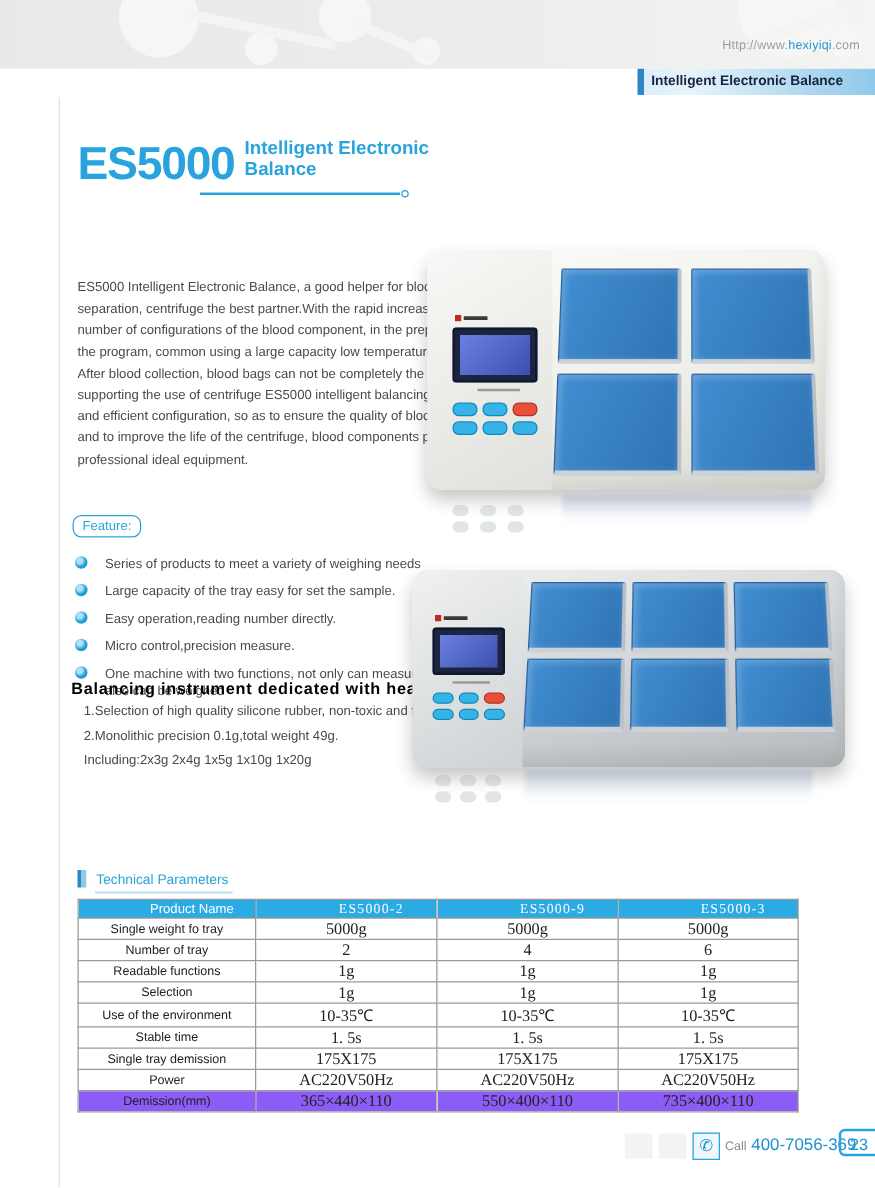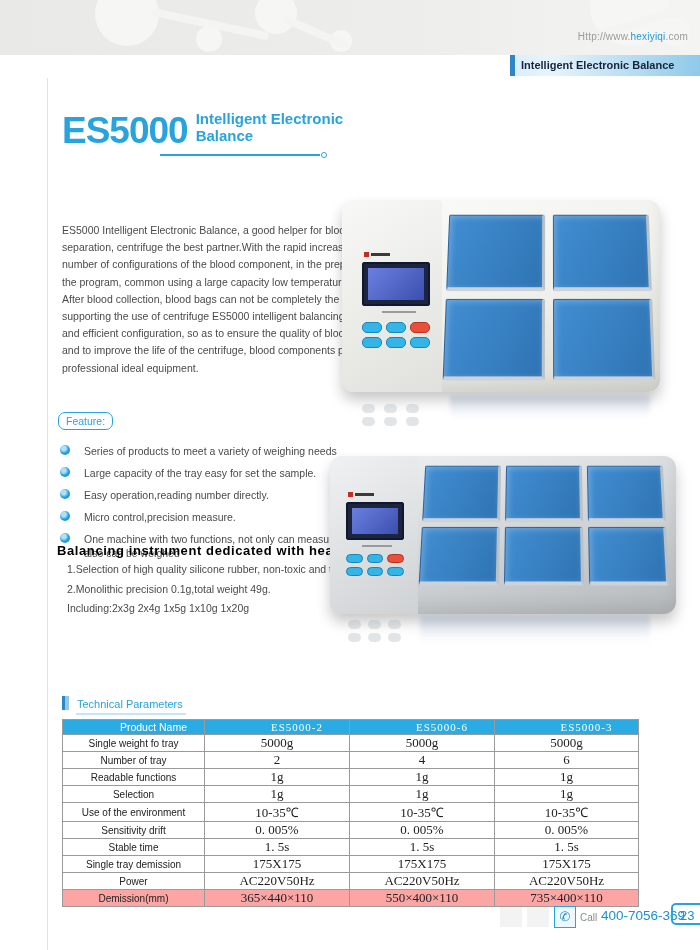--- a/index.html
+++ b/index.html
@@ -59,21 +59,21 @@
   .tp-underline{left:76px;top:713px;width:110px;height:2px;background:#c6e6f8;}
 
   table.params{left:62px;top:719px;width:576px;border-collapse:collapse;table-layout:fixed;position:absolute;}
   table.params th,table.params td{border:1px solid #9a9a9a;text-align:center;padding:0;height:13.6px;
     overflow:hidden;white-space:nowrap;}
   table.params th{background:#2aabe3;color:#ffffff;font-weight:normal;height:14px;padding-left:40px;}
   th.th-label{font-size:10.5px;font-family:"Liberation Sans",sans-serif;}
   th.th-model{font-size:11px;font-family:"Liberation Serif",serif;letter-spacing:1px;}
   td.lbl{font-size:10px;color:#222;font-family:"Liberation Sans",sans-serif;}
   td.val{font-size:13px;color:#222;font-family:"Liberation Serif",serif;}
-  tr.shade td{background:#fca5a5;text-align:center;}
+  tr.shade td{background:#8b5cf6;text-align:center;}
 
   
   .f-sq{top:907px;width:22px;height:20px;background:#f3f3f3;}
   .phone-box{left:554px;top:906px;width:20px;height:20px;border:1px solid #29a3dd;background:#eef7fd;
     text-align:center;line-height:19px;font-size:13px;color:#1d8fd1;}
   .call-label{left:580px;top:912px;font-size:10px;color:#8a8a8a;}
   .phone-number{left:601px;top:908px;font-size:13.5px;color:#1d8fd1;}
   .page-box{left:671px;top:903px;width:36px;height:22px;border:2px solid #29a3dd;border-radius:5px;
     font-size:13px;color:#1d8fd1;line-height:22px;padding-left:7px;box-sizing:border-box;}
 
@@ -266,21 +266,21 @@
   <colgroup>
       <col style="width:142px">
       <col style="width:145px">
       <col style="width:145px">
       <col style="width:144px">
     </colgroup>
   <tbody>
       <tr>
     <th class="th-label">Product Name</th>
     <th class="th-model">ES5000-2</th>
-    <th class="th-model">ES5000-6</th>
+    <th class="th-model">ES5000-9</th>
     <th class="th-model">ES5000-3</th>
   </tr>
   <tr>
     <td class="lbl">Single weight fo tray</td>
     <td class="val">5000g</td>
     <td class="val">5000g</td>
     <td class="val">5000g</td>
   </tr>
   <tr>
     <td class="lbl">Number of tray</td>
@@ -298,26 +298,20 @@
     <td class="lbl">Selection</td>
     <td class="val">1g</td>
     <td class="val">1g</td>
     <td class="val">1g</td>
   </tr>
   <tr>
     <td class="lbl">Use of the environment</td>
     <td class="val">10-35℃</td>
     <td class="val">10-35℃</td>
     <td class="val">10-35℃</td>
-  </tr>
-  <tr>
-    <td class="lbl">Sensitivity drift</td>
-    <td class="val">0. 005%</td>
-    <td class="val">0. 005%</td>
-    <td class="val">0. 005%</td>
   </tr>
   <tr>
     <td class="lbl">Stable time</td>
     <td class="val">1. 5s</td>
     <td class="val">1. 5s</td>
     <td class="val">1. 5s</td>
   </tr>
   <tr>
     <td class="lbl">Single tray demission</td>
     <td class="val">175X175</td>

